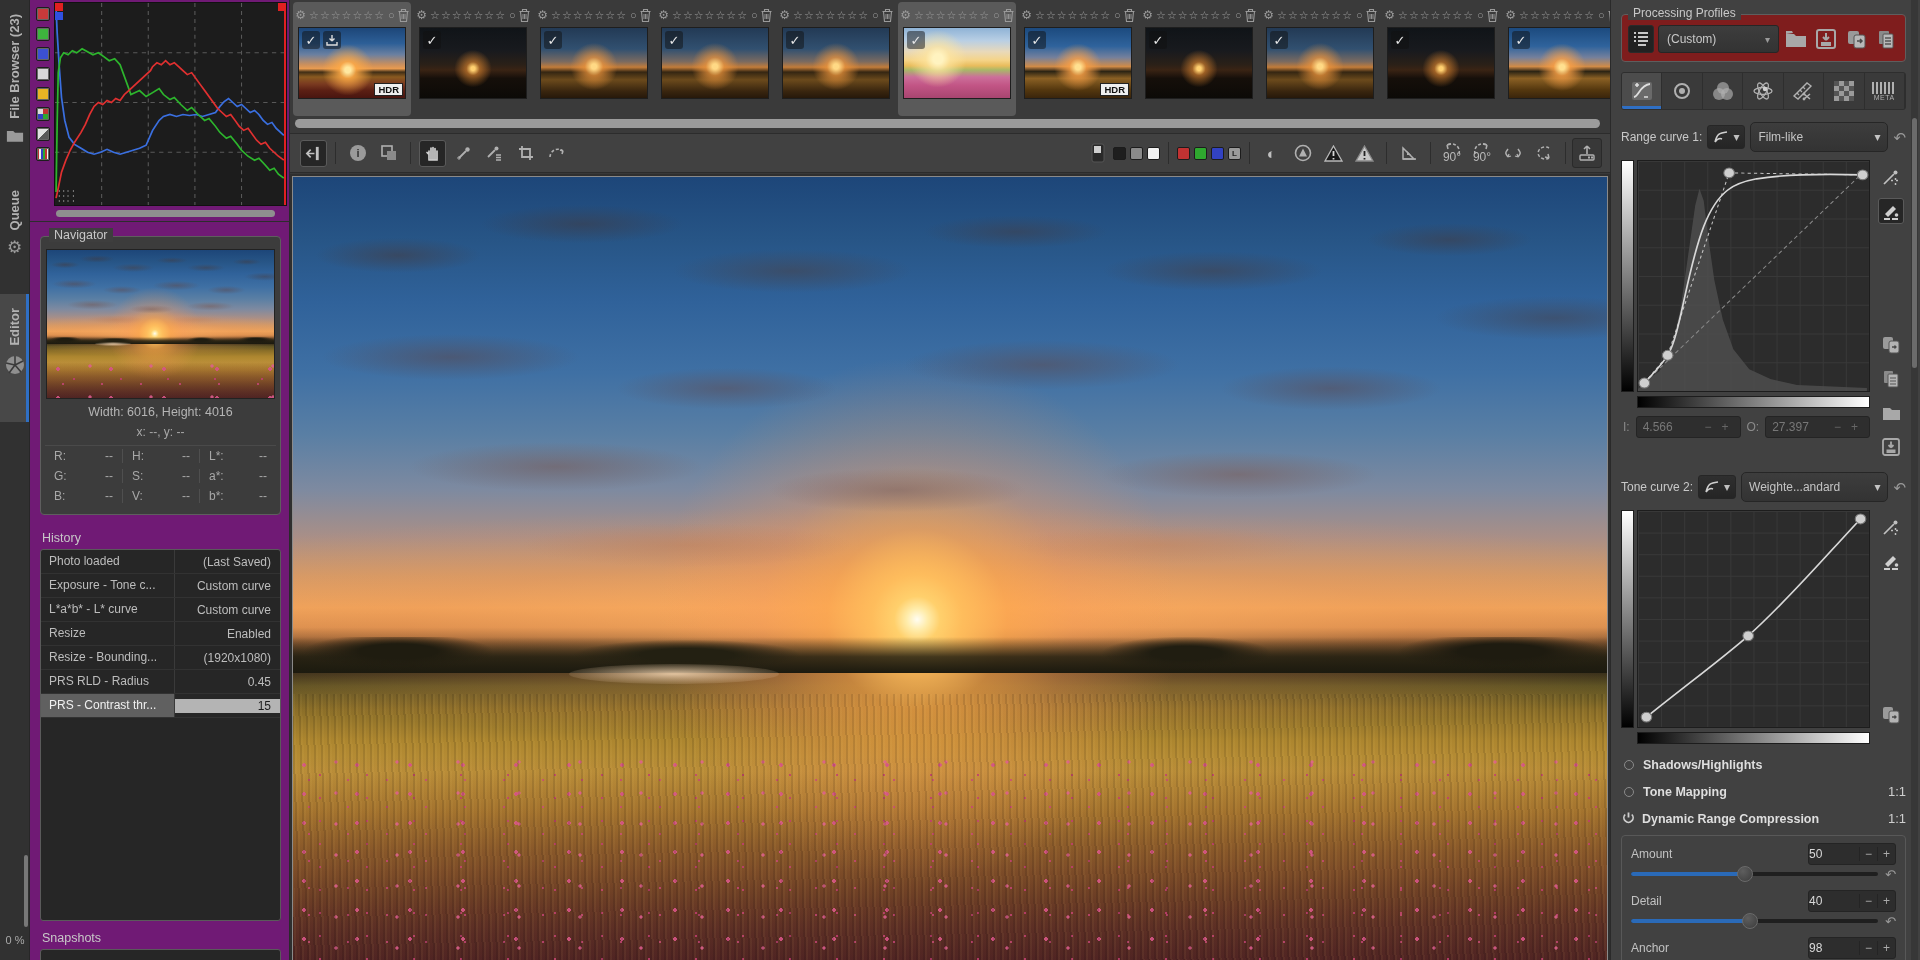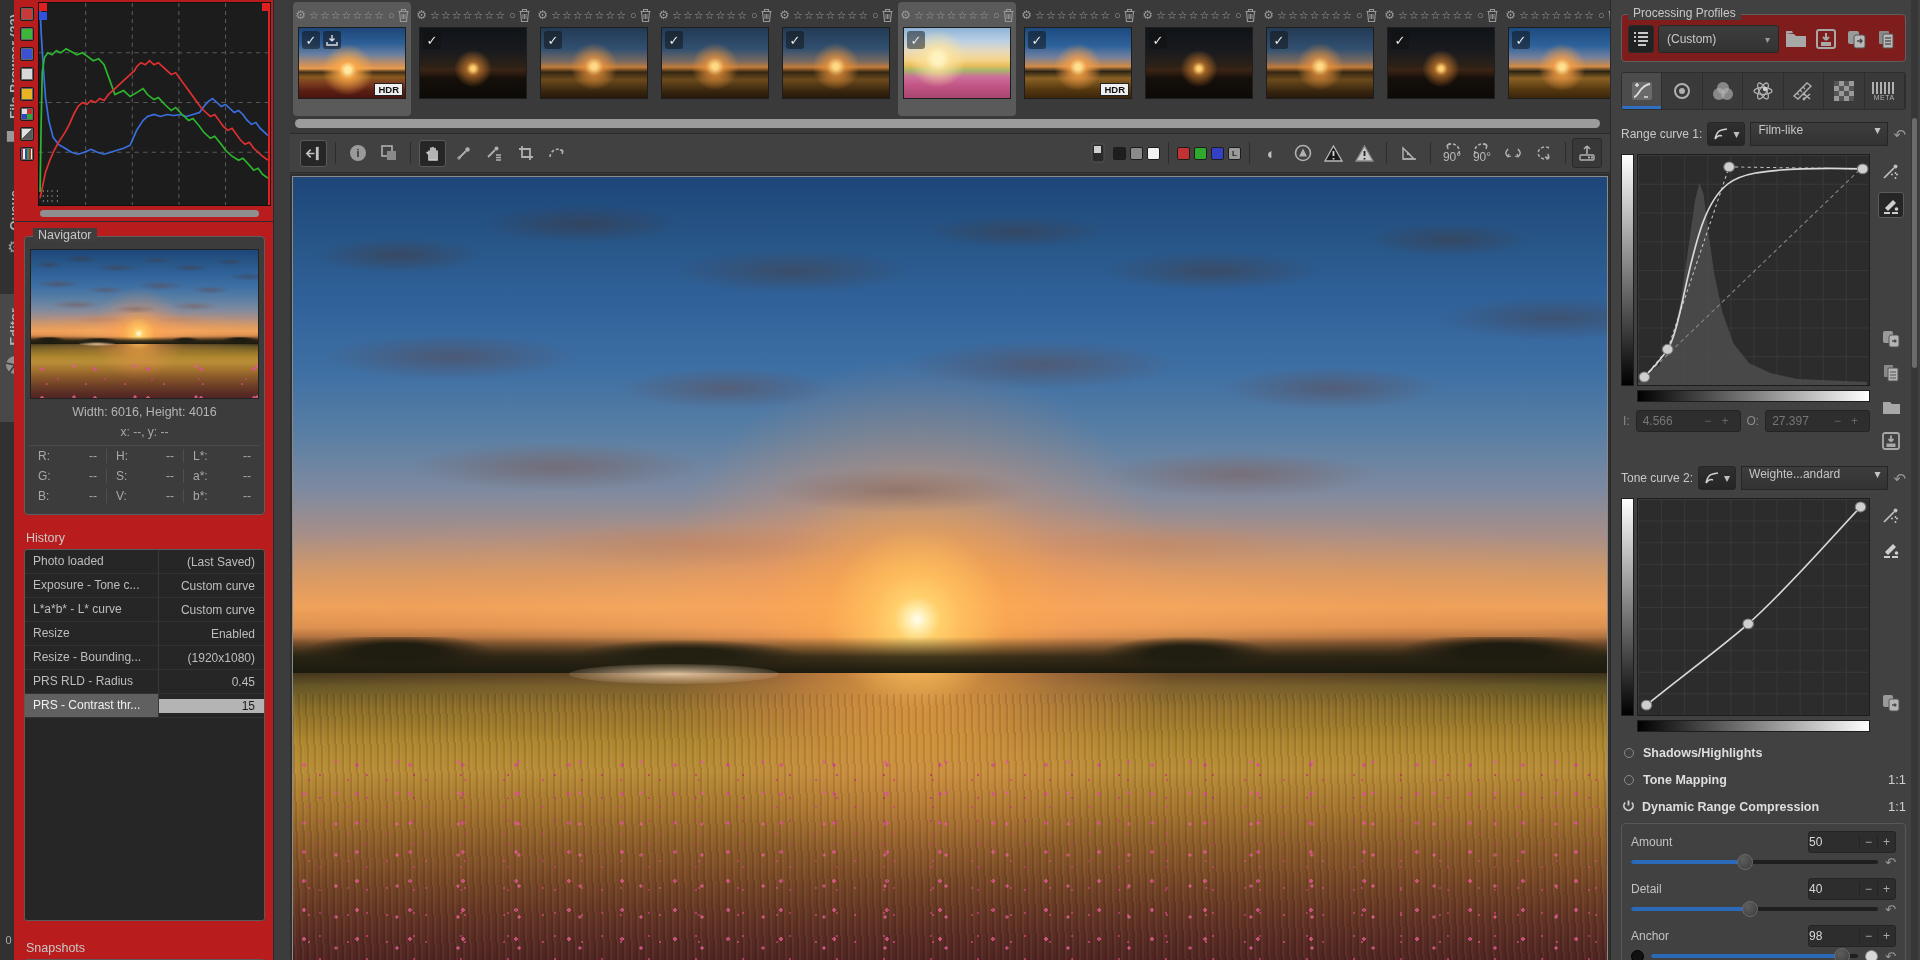--- a/index.html
+++ b/index.html
@@ -11,21 +11,21 @@
   .rail{position:absolute;left:0;top:0;width:30px;height:100%;background:#313131;border-right:1px solid #272727}
   .rail-tab{display:flex;flex-direction:column;align-items:center;gap:9px;padding:14px 0;position:relative;cursor:pointer}
   .rail-tab .vtext{writing-mode:vertical-rl;transform:rotate(180deg);font-weight:bold;font-size:13px;color:#b2b2b2;white-space:nowrap}
   .rail-tab.active{background:#484848}
   .rail-tab.active::after{content:"";position:absolute;right:0;top:0;bottom:0;width:3px;background:#2f6fc4}
   .rail-gear{font-size:17px;color:#9a9a9a;line-height:1}
   .rail-progress{position:absolute;left:0;bottom:14px;width:30px;text-align:center;font-size:11px;color:#aaa}
   .rail-scroll{position:absolute;right:1px;width:4px;top:855px;height:72px;background:#787878;border-radius:2px}
 
   
-  .leftpanel{position:absolute;left:14px;top:0;width:260px;height:100%;background:#b91c1c;border-right:1px solid #2a2a2a}
+  .leftpanel{position:absolute;left:30px;top:0;width:260px;height:100%;background:#701a75;border-right:1px solid #2a2a2a}
   .histo-wrap{position:relative;display:flex;padding:2px 2px 0 4px;height:206px}
   .hbtn-col{display:flex;flex-direction:column;gap:6px;padding:5px 4px 0 2px}
   .hbtn{width:14px;height:14px;border:1px solid #1d1d1d;border-radius:2px;box-shadow:inset 0 0 0 1px #666;cursor:pointer}
   .hbtn.multi{background:conic-gradient(#c23232 0 25%,#2fa82f 0 50%,#3242c2 0 75%,#ddd 0)}
   .hbtn.halftone{background:linear-gradient(135deg,#e2e2e2 50%,#5a5a5a 50%)}
   .hbtn.bars{background:repeating-linear-gradient(90deg,#c23232 0 2px,#f2f2f2 2px 4px,#3242c2 4px 6px,#2fa82f 6px 8px)}
   .histo{position:relative;flex:1;background:#1c1c1c;border:1px solid #111}
   .histo svg{display:block;width:100%;height:100%}
   .clip-sq{position:absolute;width:8px;height:8px}
   .histo-scroll{margin:4px 14px 2px 26px;height:7px;border-radius:4px;background:#8f8f8f;cursor:pointer}
@@ -170,21 +170,21 @@
   .meta-txt{font-size:7px;color:#b0b0b0;letter-spacing:.5px}
   .venn{position:relative;width:20px;height:18px}
   .venn i{position:absolute;width:12px;height:12px;border-radius:50%;background:rgba(176,176,176,.65)}
   .venn i:nth-child(1){left:4px;top:0}.venn i:nth-child(2){left:0;top:6px}.venn i:nth-child(3){left:8px;top:6px}
   .target{width:16px;height:16px;border:2px solid #b0b0b0;border-radius:50%;display:flex;align-items:center;justify-content:center}
   .target i{width:6px;height:6px;border-radius:50%;background:#b0b0b0}
 
   .tc-head{display:flex;align-items:center;gap:5px;margin-top:12px}
   .tc-head .lbl{color:#c8c8c8;white-space:nowrap}
   .mini-btn{height:24px;border:1px solid #262626;border-radius:3px;background:linear-gradient(#2f2f2f,#252525);display:flex;align-items:center;padding:0 5px;gap:4px;cursor:pointer;color:#c0c0c0;flex:none}
-  .mini-dd{flex:1;height:24px;border:1px solid #262626;border-radius:0;background:linear-gradient(#3d3d3d,#333);display:flex;align-items:flex-start;padding:0 7px;color:#c4c4c4;cursor:pointer;min-width:0}
+  .mini-dd{flex:1;height:30px;border:1px solid #262626;border-radius:5px;background:linear-gradient(#3d3d3d,#333);display:flex;align-items:center;padding:0 7px;color:#c4c4c4;cursor:pointer;min-width:0}
   .undo{color:#9a9a9a;font-size:15px;cursor:pointer;flex:none;line-height:1}
 
   .curve-zone{display:flex;margin-top:8px;gap:6px}
   .curve-main{flex:1}
   .curve-flex{display:flex;gap:3px}
   .vgrad{width:13px;border:1px solid #1d1d1d;background:linear-gradient(#fff,#000)}
   .curvegrid{position:relative;flex:1;border:1px solid #1d1d1d;background-color:#2c2c2c;
     background-image:linear-gradient(#383838 1px,transparent 1px),linear-gradient(90deg,#383838 1px,transparent 1px)}
   .cg8{background-size:10% 12.5%}
   .cg10{background-size:10% 10%}
@@ -380,21 +380,21 @@
         <div class="hist-row">
     <span class="hist-name">PRS RLD - Radius</span>
     <span class="hist-val">0.45</span>
   </div>
         <div class="hist-row selected">
     <span class="hist-name">PRS - Contrast thr...</span>
     <span class="hist-val">15</span>
   </div>
       </div>
 
-    <div class="plain-label" style="margin-top:20px">Snapshots</div>
+    <div class="plain-label" style="margin-top:10px">Snapshots</div>
     <div class="snap-box"></div>
   </div>
 
   <div class="center">
     <div class="filmstrip"><div class="thumb tv1 sel saved hdr">
     <div class="thumb-head">
       <span class="t-gear">⚙</span>
       <span class="t-stars">☆☆☆☆☆☆☆</span>
       <span class="t-circ">○</span>
       <span class="t-trash">

